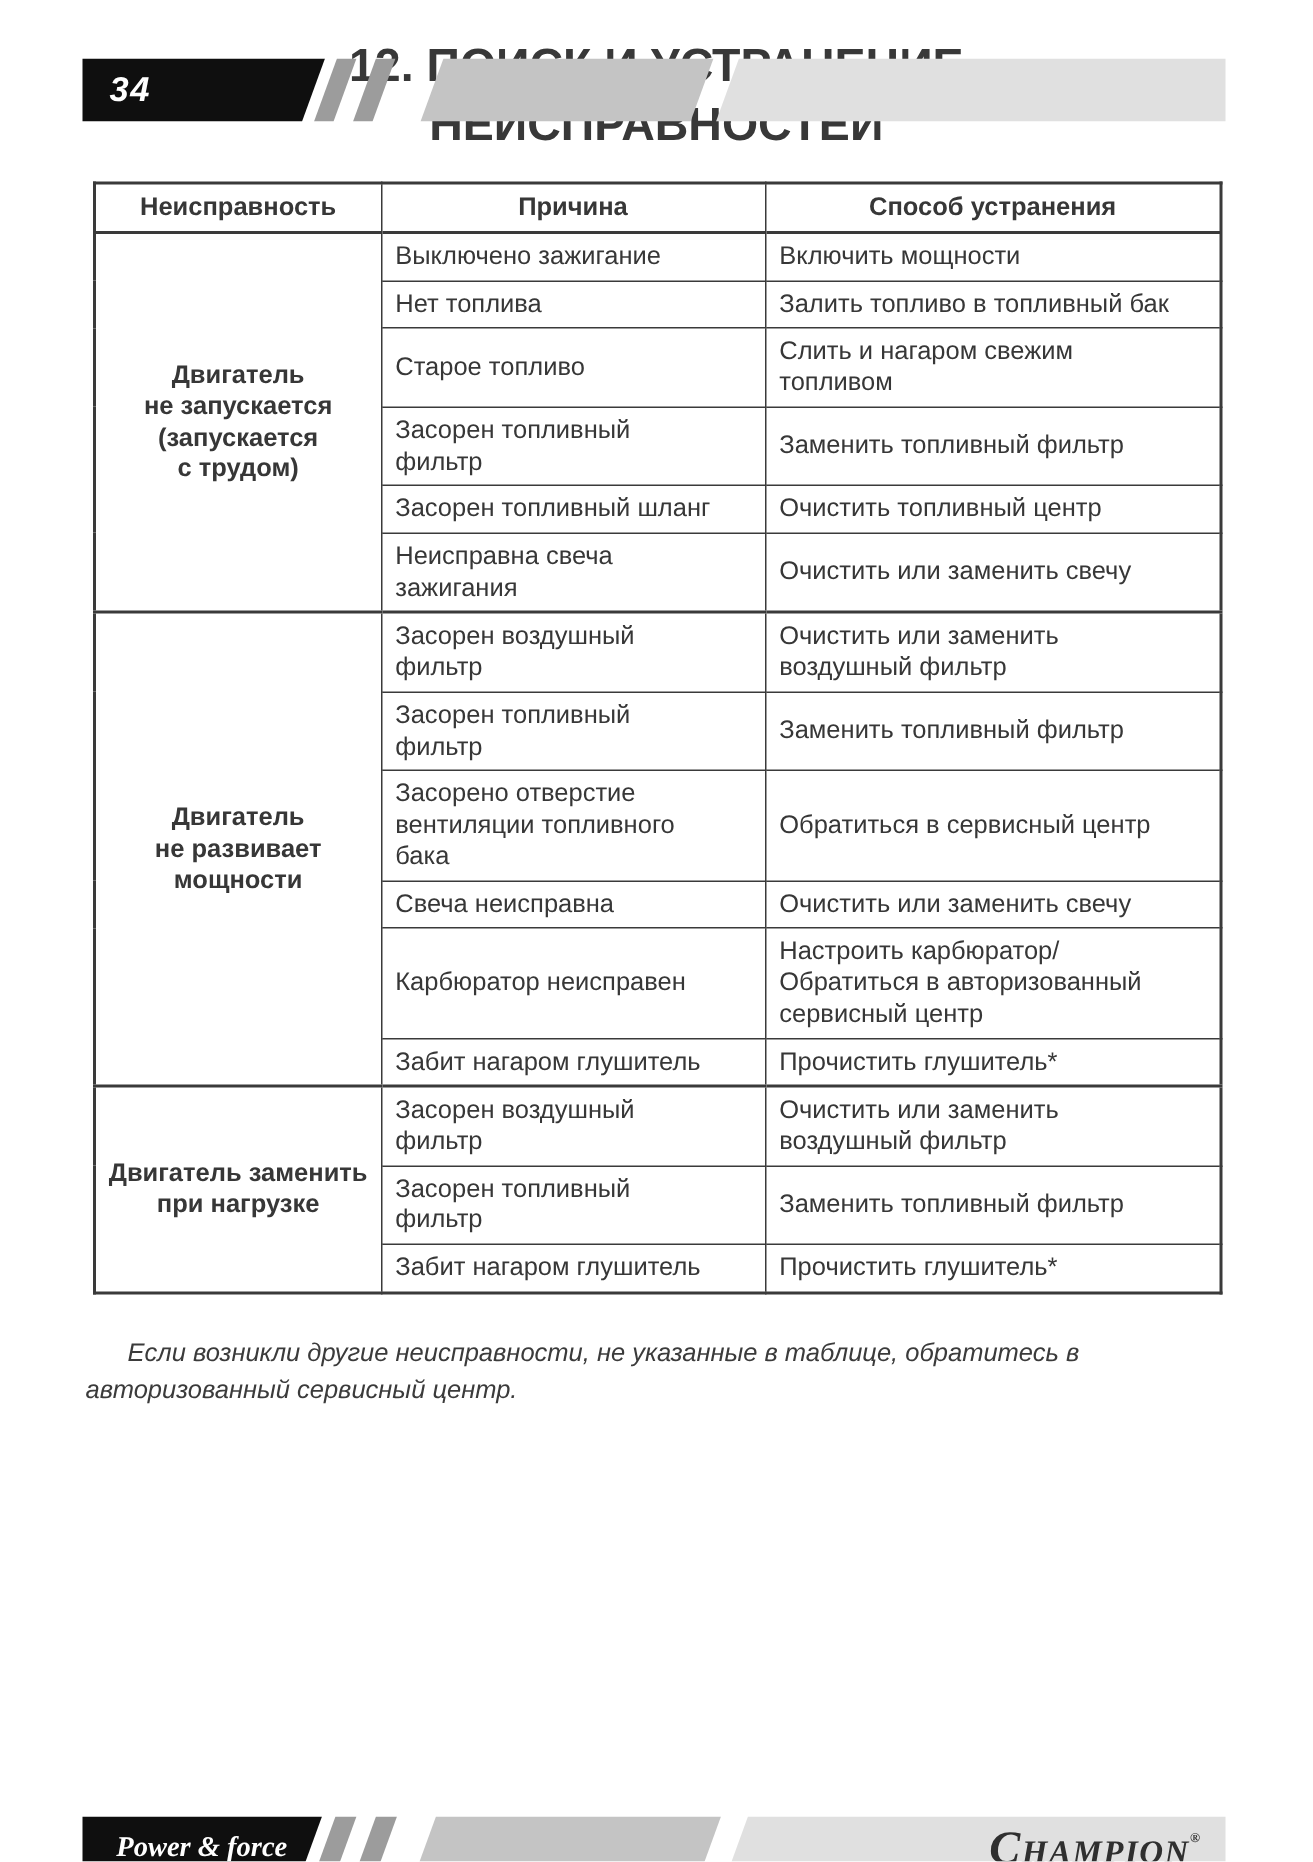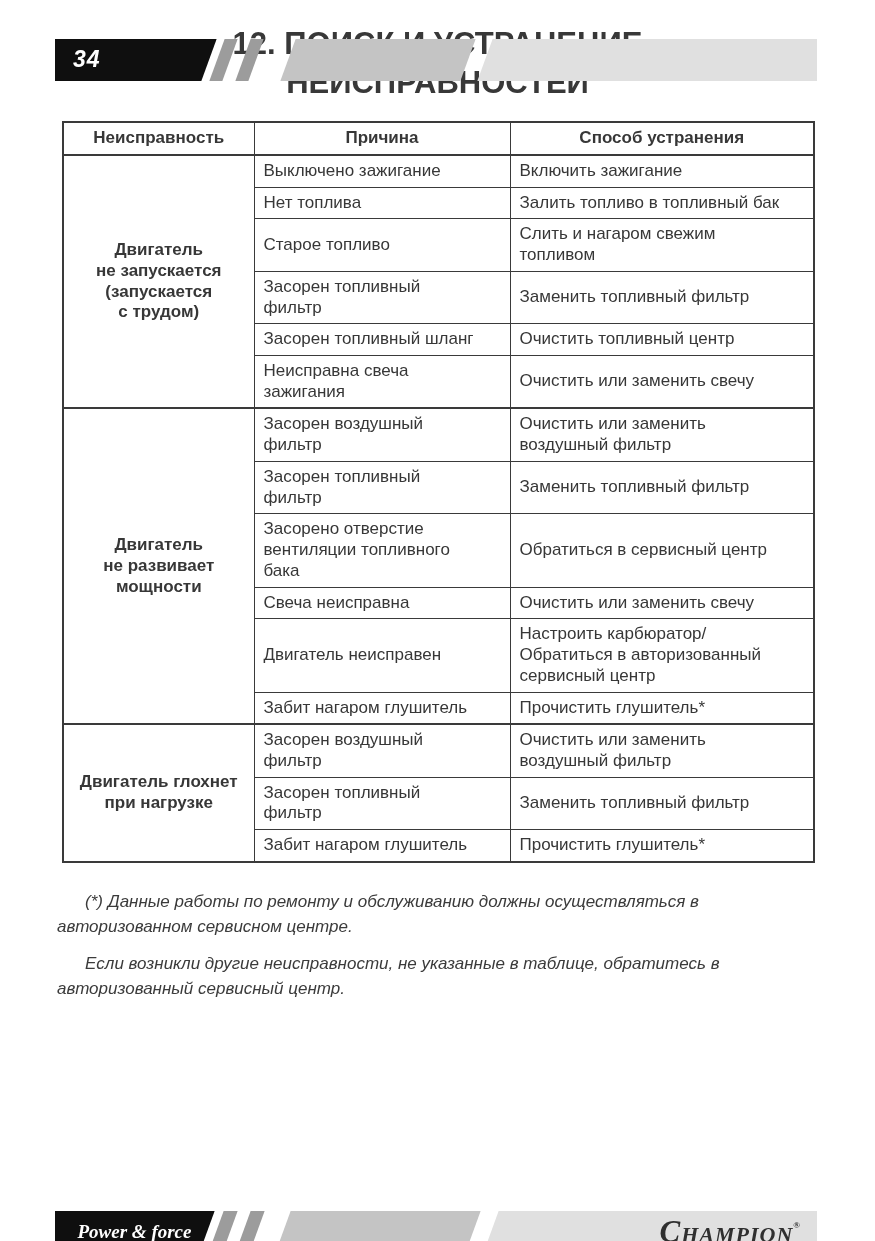--- a/index.html
+++ b/index.html
@@ -94,21 +94,21 @@
         <th>Способ устранения</th>
       </tr>
     </thead>
     <tbody>
       <tr class="g-first">
         <th class="fault" rowspan="6">Двигатель
 не запускается
 (запускается
 с трудом)</th>
         <td>Выключено зажигание</td>
-        <td>Включить зажигание</td>
+        <td>Включить мощности</td>
       </tr>
       <tr>
         <td>Нет топлива</td>
         <td>Залить топливо в топливный бак</td>
       </tr>
       <tr>
         <td>Старое топливо</td>
         <td>Слить и нагаром свежим
 топливом</td>
       </tr>
@@ -145,52 +145,51 @@
         <td>Засорено отверстие
 вентиляции топливного
 бака</td>
         <td>Обратиться в сервисный центр</td>
       </tr>
       <tr>
         <td>Свеча неисправна</td>
         <td>Очистить или заменить свечу</td>
       </tr>
       <tr>
-        <td>Двигатель неисправен</td>
+        <td>Карбюратор неисправен</td>
         <td>Настроить карбюратор/
 Обратиться в авторизованный
 сервисный центр</td>
       </tr>
       <tr>
         <td>Забит нагаром глушитель</td>
         <td>Прочистить глушитель*</td>
       </tr>
 
       <tr class="g-first">
-        <th class="fault" rowspan="3">Двигатель глохнет
+        <th class="fault" rowspan="3">Двигатель заменить
 при нагрузке</th>
         <td>Засорен воздушный
 фильтр</td>
         <td>Очистить или заменить
 воздушный фильтр</td>
       </tr>
       <tr>
         <td>Засорен топливный
 фильтр</td>
         <td>Заменить топливный фильтр</td>
       </tr>
       <tr>
         <td>Забит нагаром глушитель</td>
         <td>Прочистить глушитель*</td>
       </tr>
     </tbody>
   </table>
 
   <div class="notes">
-    <p>(*) Данные работы по ремонту и обслуживанию должны осуществляться в авторизованном сервисном центре.</p>
     <p>Если возникли другие неисправности, не указанные в таблице, обратитесь в авторизованный сервисный центр.</p>
   </div>
 
   <div class="band band-bottom">
     <div class="seg seg-black"></div>
     <div class="seg seg-stripe b-s1"></div>
     <div class="seg seg-stripe b-s2"></div>
     <div class="seg seg-mid b-mid"></div>
     <div class="seg seg-light b-light"></div>
     <span class="power-force">Power &amp; force</span>

